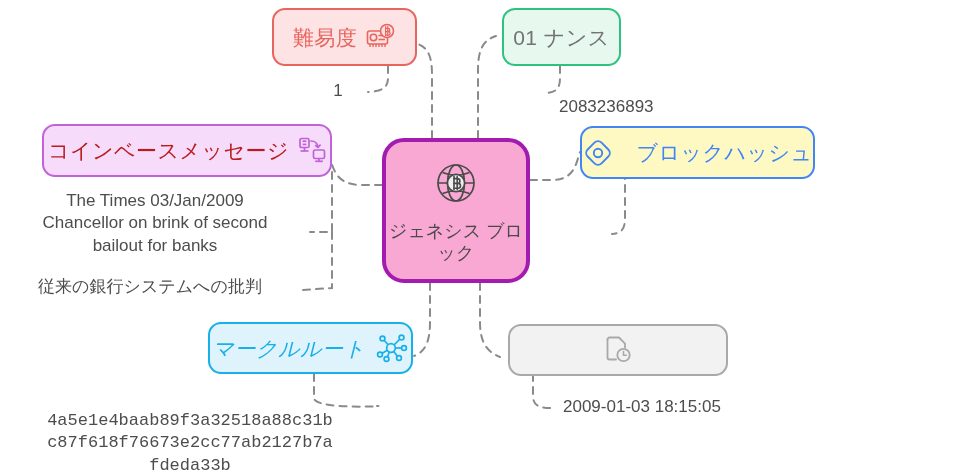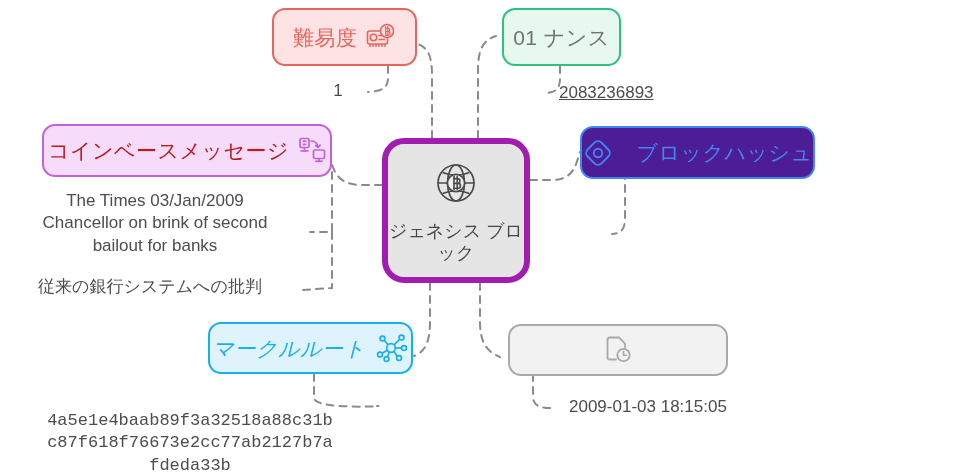--- a/index.html
+++ b/index.html
@@ -45,22 +45,22 @@
     align-items: center;
     justify-content: center;
     flex: 0 0 auto;
   }
 
   
   #center-node {
     position: absolute;
     left: 382px; top: 138px;
     width: 148px; height: 145px;
-    background: #e5e5e5;
-    border: 6px solid #a21caf;
+    background: #f9a8d4;
+    border: 4px solid #a21caf;
     border-radius: 22px;
     display: flex;
     flex-direction: column;
     align-items: center;
     justify-content: center;
     gap: 7px;
   }
   #center-node .ctitle {
     font-size: 18px;
     color: #4a4a4a;
@@ -157,21 +157,21 @@
         </g>
         <path d="M19 5.3 h3 a1.7 1.7 0 0 1 0 3.4 h-3 M19 8.7 h3.4 a1.7 1.7 0 0 1 0 3.4 h-3.4" fill="none" stroke="#e8655f" stroke-width="1.3" stroke-linejoin="round"></path>
       </svg>
     </span>
   </div>
   <div class="leaf center-al" id="leaf-difficulty" style="left:318px; top:80px; width:40px;">1</div>
 
   <div class="node" id="node-nonce" style="left:502px; top:8px; width:119px; height:58px; background:#e7f9ef; border-color:#2ec27e; color:#737373;">
     <span class="label">01  ナンス</span>
   </div>
-  <div class="leaf" id="leaf-nonce" style="left:559px; top:82px; width:200px;text-decoration:underline;">2083236893</div>
+  <div class="leaf" id="leaf-nonce" style="left:559px; top:96px; width:200px;">2083236893</div>
 
   <div class="node" id="node-coinbase" style="left:42px; top:124px; width:290px; height:53px; background:#f6dbfa; border-color:#c162d8; color:#b91c1c;">
     <span class="label">コインベースメッセージ</span>
     <span class="icon">
       <svg width="28" height="27" viewBox="0 0 28 27" fill="none" stroke="#c162d8" stroke-width="1.7">
         <rect x="2" y="1.5" width="9" height="9" rx="1.6"></rect>
         <line x1="6.5" y1="10.5" x2="6.5" y2="14"></line>
         <line x1="2.5" y1="14" x2="10.5" y2="14"></line>
         <line x1="4.6" y1="4.2" x2="8.4" y2="4.2"></line>
         <line x1="4.6" y1="7.4" x2="8.4" y2="7.4"></line>
@@ -181,21 +181,21 @@
         <line x1="21" y1="21.5" x2="21" y2="24.3"></line>
         <line x1="17.2" y1="24.3" x2="24.8" y2="24.3"></line>
       </svg>
     </span>
   </div>
   <div class="leaf center-al" id="leaf-coinbase-1" style="left:0px; top:190px; width:310px;">The Times 03/Jan/2009
 Chancellor on brink of second
 bailout for banks</div>
   <div class="leaf center-al" id="leaf-coinbase-2" style="left:0px; top:276px; width:300px;">従来の銀行システムへの批判</div>
 
-  <div class="node" id="node-blockhash" style="left:580px; top:126px; width:235px; height:53px; background:#4c1d95; border-color:#4285f4; color:#4285f4;gap:24px;">
+  <div class="node" id="node-blockhash" style="left:580px; top:126px; width:235px; height:53px; background:#fef9c3; border-color:#4285f4; color:#4285f4;gap:24px;">
     <span class="icon">
       <svg width="30" height="30" viewBox="0 0 30 30" fill="none" stroke="#4285f4" stroke-width="1.9">
         <rect x="5.2" y="5.2" width="19.6" height="19.6" rx="5" transform="rotate(45 15 15)"></rect>
         <circle cx="15" cy="15" r="4.2"></circle>
       </svg>
     </span>
     <span class="label">ブロックハッシュ</span>
   </div>
 
   <div class="node" id="node-merkle" style="left:208px; top:322px; width:205px; height:52px; background:#dff3fd; border-color:#18b0e8; color:#18b0e8;font-style:italic;">
@@ -225,15 +225,15 @@
   <div class="node" id="node-timestamp" style="left:508px; top:324px; width:220px; height:52px; background:#f2f2f2; border-color:#a9a9a9; color:#a9a9a9;">
     <span class="icon">
       <svg width="30" height="30" viewBox="0 0 30 30" fill="none" stroke="#a9a9a9" stroke-width="1.8">
         <path d="M4.5 4.5 a2 2 0 0 1 2-2 h9.5 l6 6 v4" stroke-linecap="round"></path>
         <path d="M4.5 4.5 v18 a2 2 0 0 0 2 2 h6.5" stroke-linecap="round"></path>
         <circle cx="20.5" cy="20" r="6.2" fill="#f2f2f2"></circle>
         <path d="M20.5 16.6 v3.6 h2.8" stroke-linecap="round" stroke-linejoin="round" stroke-width="1.6"></path>
       </svg>
     </span>
   </div>
-  <div class="leaf" id="leaf-timestamp" style="left:563px; top:396px; width:260px;margin-left:6px;">2009-01-03 18:15:05</div>
+  <div class="leaf" id="leaf-timestamp" style="left:563px; top:396px; width:260px;">2009-01-03 18:15:05</div>
 
 </div>
 
 </body></html>

